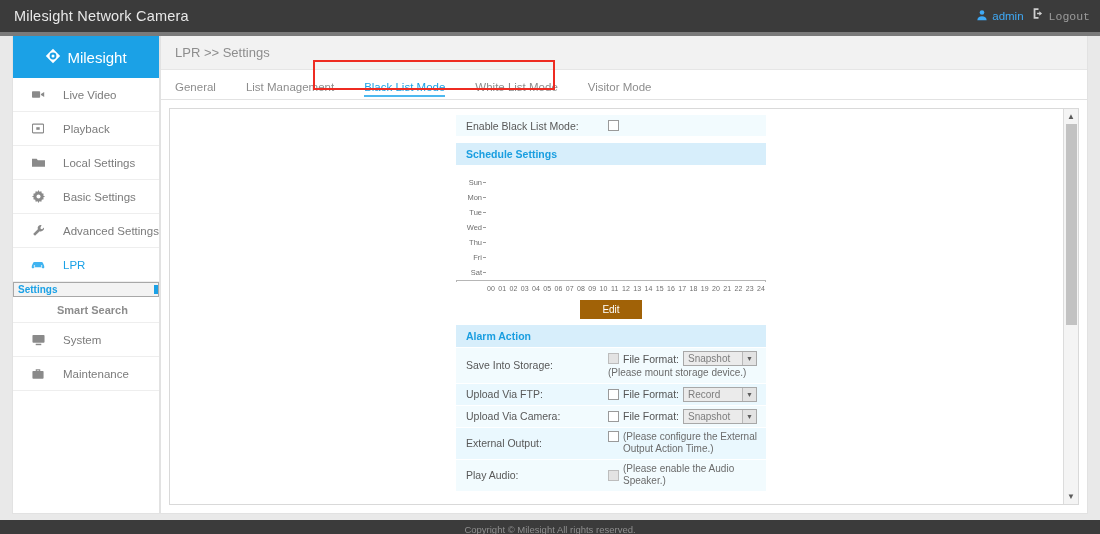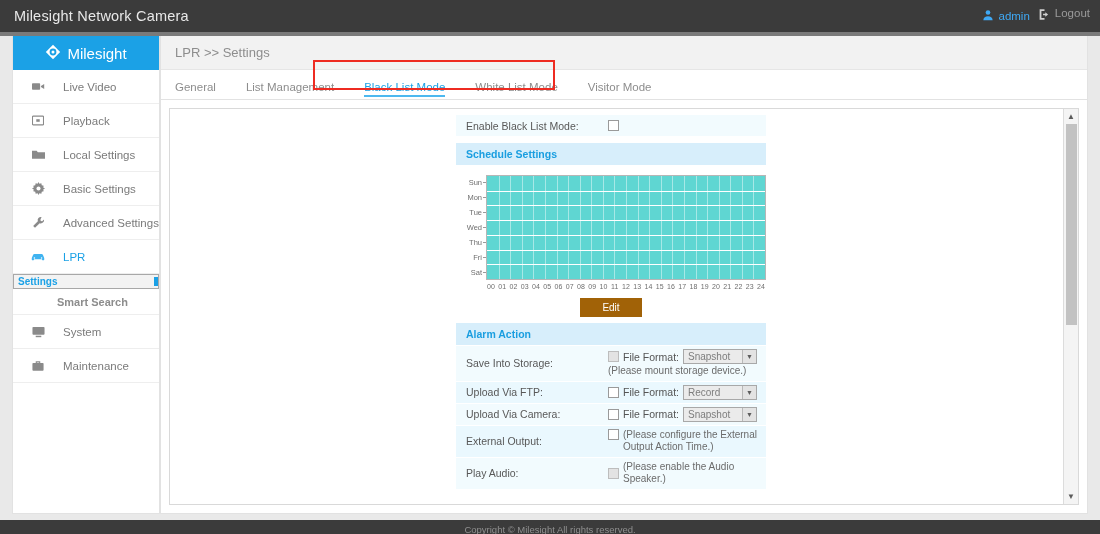--- a/index.html
+++ b/index.html
@@ -13,35 +13,35 @@
   
   .topbar {
     height: 32px; background: #3b3b3b;
     display: flex; align-items: center; justify-content: space-between;
     padding: 0 10px 0 14px;
   }
   .topbar-title { color: #e8e8e8; font-size: 14.5px; letter-spacing: .2px; }
   .topbar-right { display: flex; align-items: center; gap: 8px; }
   .user-chip { display: flex; align-items: center; gap: 4px; }
   .user-chip .label { color: #3fa9f5; font-size: 11.5px; }
-  .logout-chip { display: flex; gap: 4px; cursor: pointer; }
+  .logout-chip { display: flex; align-items: center; gap: 4px; cursor: pointer; font-family: Liberation Mono, monospace; }
   .logout-chip .label { color: #9a9a9a; font-size: 11.5px; }
   .topbar-sep { height: 4px; background: #7a7a7a; }
 
   
   .shell { display: flex; height: 478px; background: #e9e9e9; }
 
   
   .sidebar {
     width: 148px; margin-left: 12px; background: #ffffff;
     border: 1px solid #e2e2e2; border-top: none;
     display: flex; flex-direction: column;
   }
   .brand {
-    height: 34px; background: #1ba1e6; color: #fff;
+    height: 42px; background: #1ba1e6; color: #fff;
     display: flex; align-items: center; justify-content: center; gap: 6px;
     font-size: 15px;
   }
   .nav-item {
     height: 34px; display: flex; align-items: center; gap: 18px;
     padding-left: 18px; border-bottom: 1px solid #eeeeee;
     color: #7b7b7b; font-size: 11.5px; cursor: pointer; position: relative;
   }
   .nav-item .ic { width: 14px; display: flex; justify-content: center; color: #8a8a8a; }
   .nav-item.active { color: #1ba1e6; }
@@ -124,21 +124,21 @@
     padding: 0 0 0 4px;
   }
   .sel .arrow {
     width: 14px; height: 13px; border-left: 1px solid #b8b8b8;
     display: flex; align-items: center; justify-content: center;
     font-size: 7px; color: #5d5d5d; background: #e3e3e3;
   }
 
   
   .chart { margin: 8px 0 0 0; padding: 2px 0 0 0; }
-  .chart-grid { display: flex; }
+  .chart-grid { display: flex; flex-direction: column; }
   .ylabels {
     width: 30px; display: flex; flex-direction: column; justify-content: space-between;
     padding: 0; font-size: 7.5px; color: #6e6e6e; text-align: right;
   }
   .ylabels span { height: 15px; line-height: 15px; padding-right: 4px; position: relative; }
   .ylabels span::after {
     content:""; position:absolute; right:0; top:7px; width:3px; height:1px; background:#9a9a9a;
   }
   .plot {
     flex: 1; height: 105px; background: #5fd6d2;

